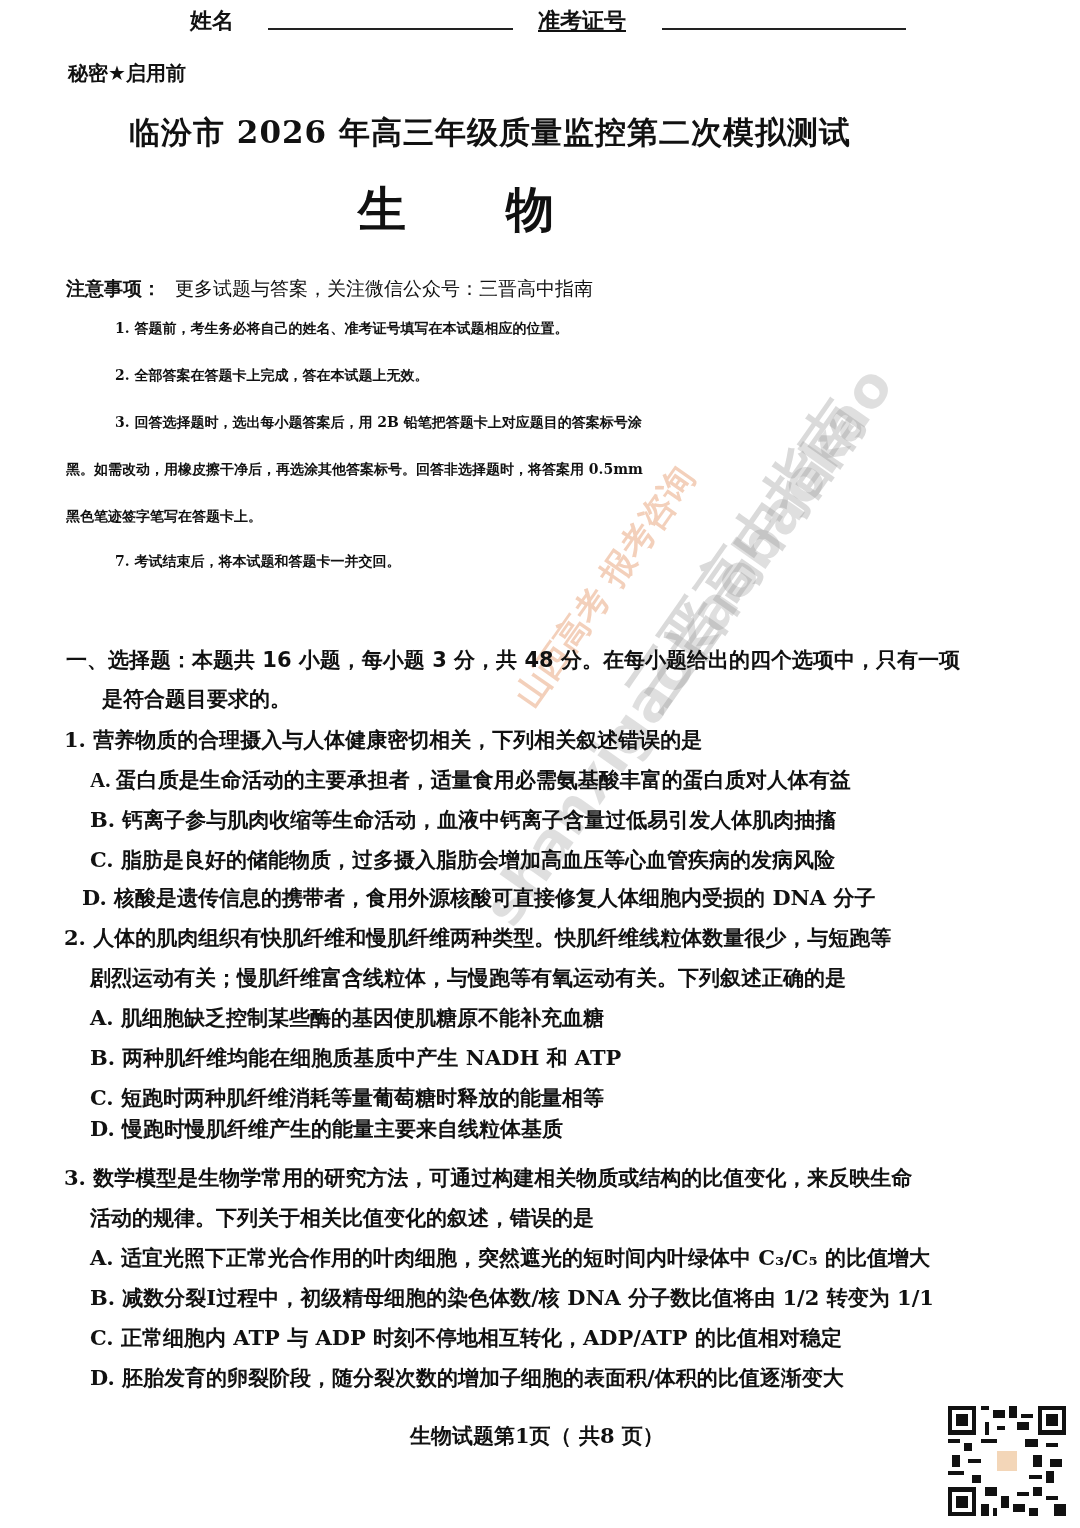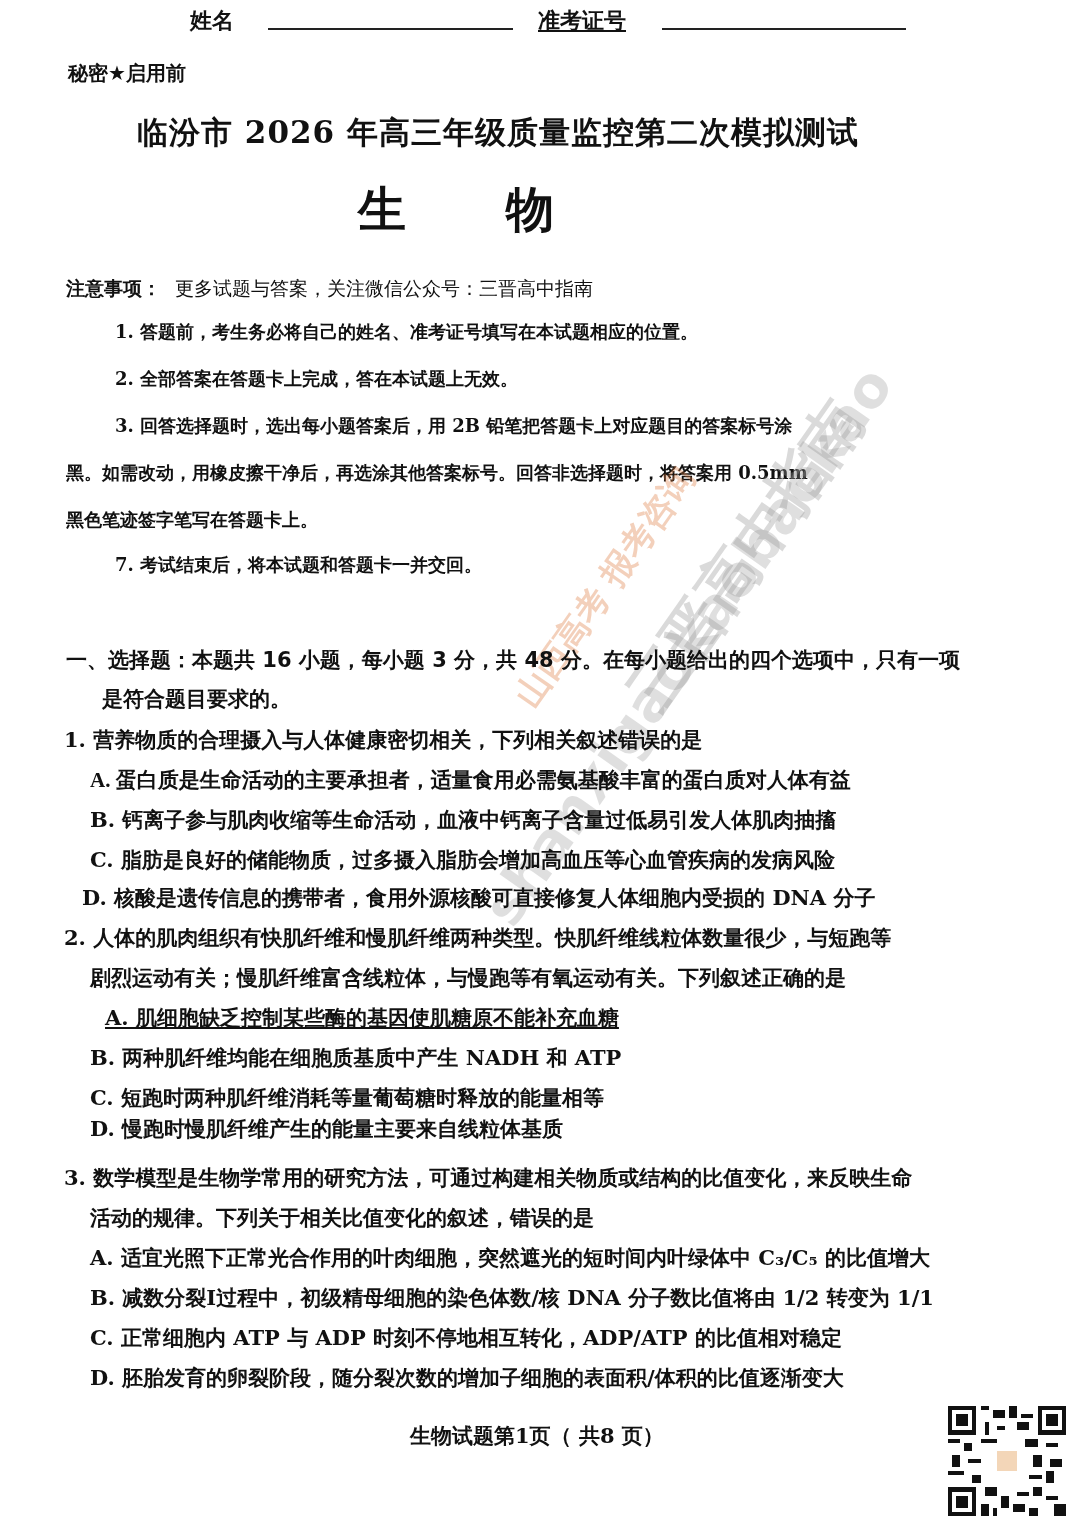--- a/index.html
+++ b/index.html
@@ -5,26 +5,26 @@
   html, body { margin: 0; padding: 0; background: #fff; }
   body {
     width: 1080px; height: 1528px; position: relative; overflow: hidden;
     font-family: "DejaVu Serif", "Liberation Serif", serif;
     color: #111;
   }
   .abs { position: absolute; }
   .hdr-label { font-size: 22px; font-weight: bold; font-family: "DejaVu Sans", sans-serif; }
   .hdr-line { height: 2px; background: #222; }
   .secret { font-size: 20px; font-weight: bold; font-family: "DejaVu Sans", sans-serif; }
-  .title { font-size: 31px; font-weight: bold; left: 8px; width: 980px; text-align: center; letter-spacing: 1px; }
+  .title { font-size: 31px; font-weight: bold; left: 0; width: 980px; text-align: center; letter-spacing: 1px; }
   .subject { font-size: 48px; font-weight: bold; left: 0; width: 912px; text-align: center; font-family: Liberation Serif, serif; }
   .subject span { display: inline-block; margin: 0 50px; }
   .notice-head { font-size: 19px; font-family: "DejaVu Sans", sans-serif; }
   .notice-head b { font-weight: bold; }
-  .line { font-size: 18px; white-space: nowrap; font-weight: bold; }
+  .line { font-size: 14px; white-space: nowrap; font-weight: bold; }
   .q { font-size: 21px; white-space: nowrap; font-weight: bold; }
   .sec { font-size: 21px; font-weight: 900; white-space: nowrap; font-family: "DejaVu Sans", sans-serif; }
   .footer { font-size: 21px; font-weight: bold; }
   .wm { position: absolute; font-family: "DejaVu Sans", sans-serif; font-weight: bold; transform-origin: left top; pointer-events: none; }
   .wm1 { color: rgba(150,150,150,0.35); font-size: 60px; left: 610px; top: 680px; transform: rotate(-55deg); }
   .wm2 { color: rgba(150,150,150,0.30); font-size: 56px; left: 470px; top: 900px; transform: rotate(-55deg); }
   .wm3 { color: rgba(220,120,60,0.35); font-size: 34px; left: 505px; top: 690px; transform: rotate(-55deg); }
   .qr { position: absolute; left: 948px; top: 1406px; width: 118px; height: 110px; background: #fff; }
   .qr svg { width: 100%; height: 100%; }
 </style>
@@ -62,21 +62,21 @@
 <div class="abs sec" style="left:102px;top:685px;">是符合题目要求的。</div>
 
 <div class="abs q" style="left:64px;top:726px;">1. 营养物质的合理摄入与人体健康密切相关，下列相关叙述错误的是</div>
 <div class="abs q" style="left:90px;top:766px;font-family:Liberation Serif, serif;">A. 蛋白质是生命活动的主要承担者，适量食用必需氨基酸丰富的蛋白质对人体有益</div>
 <div class="abs q" style="left:90px;top:806px;">B. 钙离子参与肌肉收缩等生命活动，血液中钙离子含量过低易引发人体肌肉抽搐</div>
 <div class="abs q" style="left:90px;top:846px;">C. 脂肪是良好的储能物质，过多摄入脂肪会增加高血压等心血管疾病的发病风险</div>
 <div class="abs q" style="left:82px;top:884px;">D. 核酸是遗传信息的携带者，食用外源核酸可直接修复人体细胞内受损的 DNA 分子</div>
 
 <div class="abs q" style="left:64px;top:924px;">2. 人体的肌肉组织有快肌纤维和慢肌纤维两种类型。快肌纤维线粒体数量很少，与短跑等</div>
 <div class="abs q" style="left:90px;top:964px;">剧烈运动有关；慢肌纤维富含线粒体，与慢跑等有氧运动有关。下列叙述正确的是</div>
-<div class="abs q" style="left:105px;top:1004px;text-decoration:underline;">A. 肌细胞缺乏控制某些酶的基因使肌糖原不能补充血糖</div>
+<div class="abs q" style="left:90px;top:1004px;">A. 肌细胞缺乏控制某些酶的基因使肌糖原不能补充血糖</div>
 <div class="abs q" style="left:90px;top:1044px;">B. 两种肌纤维均能在细胞质基质中产生 NADH 和 ATP</div>
 <div class="abs q" style="left:90px;top:1084px;">C. 短跑时两种肌纤维消耗等量葡萄糖时释放的能量相等</div>
 <div class="abs q" style="left:90px;top:1080px;margin-top:35px;">D. 慢跑时慢肌纤维产生的能量主要来自线粒体基质</div>
 
 <div class="abs q" style="left:64px;top:1164px;">3. 数学模型是生物学常用的研究方法，可通过构建相关物质或结构的比值变化，来反映生命</div>
 <div class="abs q" style="left:90px;top:1204px;">活动的规律。下列关于相关比值变化的叙述，错误的是</div>
 <div class="abs q" style="left:90px;top:1244px;">A. 适宜光照下正常光合作用的叶肉细胞，突然遮光的短时间内叶绿体中 C₃/C₅ 的比值增大</div>
 <div class="abs q" style="left:90px;top:1284px;">B. 减数分裂Ⅰ过程中，初级精母细胞的染色体数/核 DNA 分子数比值将由 1/2 转变为 1/1</div>
 <div class="abs q" style="left:90px;top:1324px;">C. 正常细胞内 ATP 与 ADP 时刻不停地相互转化，ADP/ATP 的比值相对稳定</div>
 <div class="abs q" style="left:90px;top:1364px;">D. 胚胎发育的卵裂阶段，随分裂次数的增加子细胞的表面积/体积的比值逐渐变大</div>

